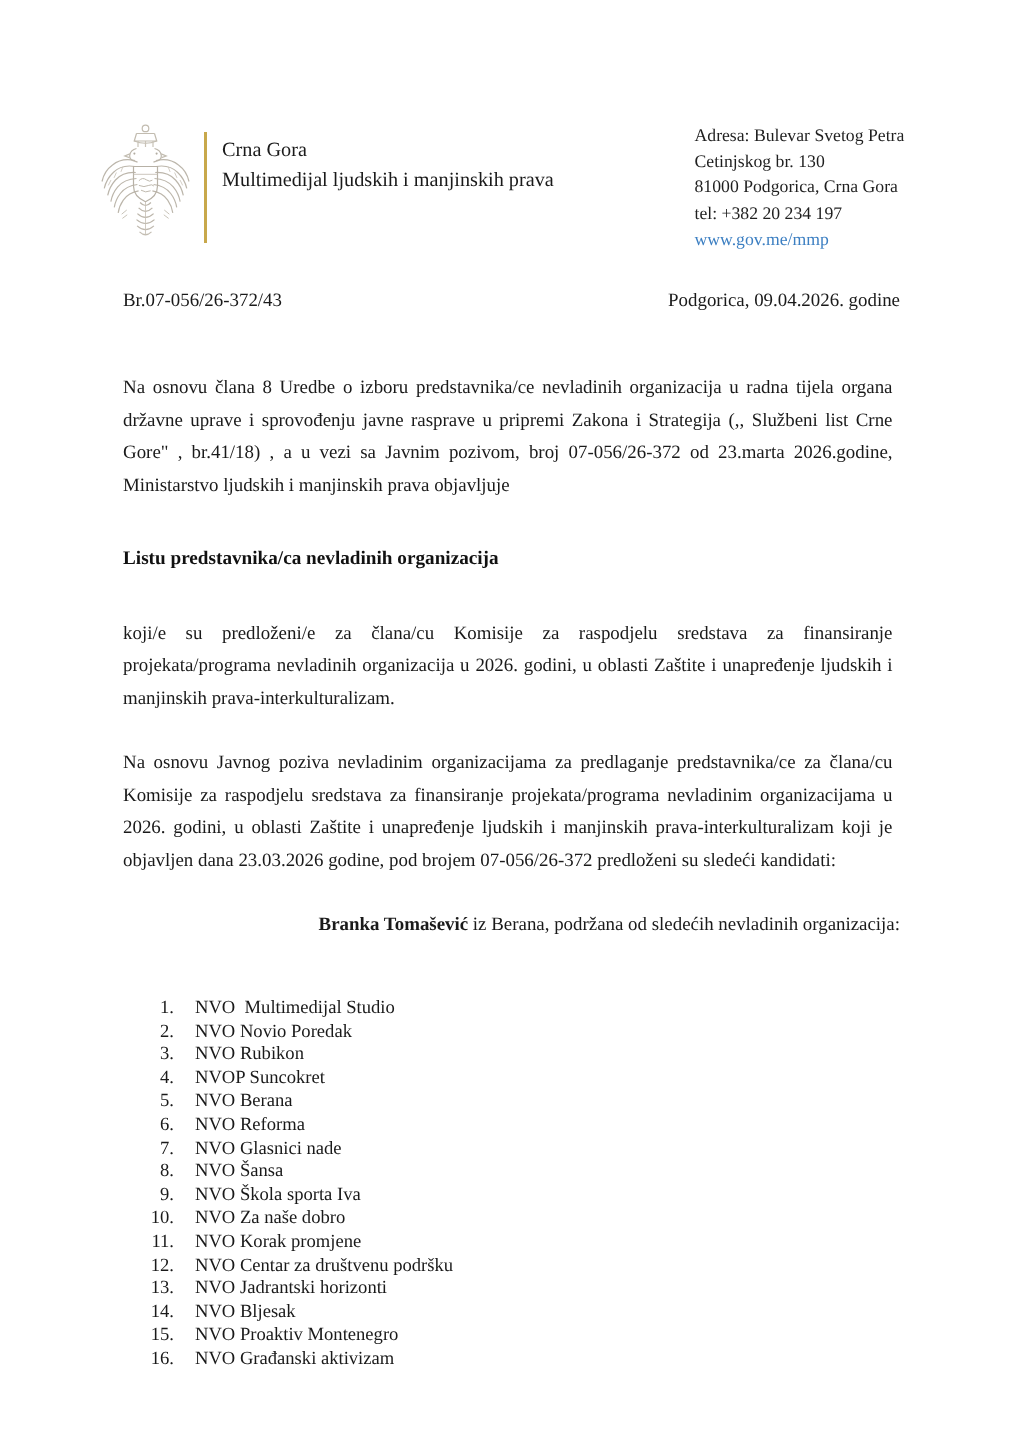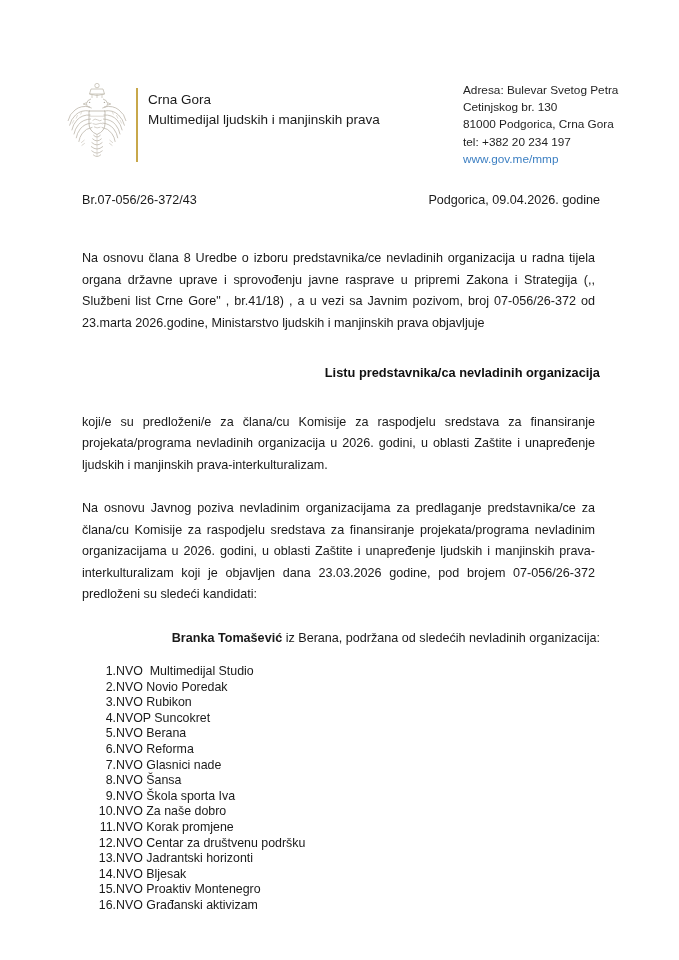--- a/index.html
+++ b/index.html
@@ -13,20 +13,21 @@
     position: relative;
     font-family: "Liberation Sans", sans-serif;
     color: #1a1a1a;
     overflow: hidden;
   }
 
   .page {
     position: absolute;
     inset: 0;
     background: #ffffff;
+    font-family: Liberation Serif, serif;
   }
 
   
   .letterhead {
     position: absolute;
     left: 0;
     top: 0;
     width: 679px;
     height: 175px;
   }
@@ -114,21 +115,21 @@
   }
 
   .spacer-28 { height: 28px; }
   .spacer-22 { height: 22px; }
 
   .doc-title {
     margin: 0;
     font-size: 12.8px;
     line-height: 21.5px;
     font-weight: bold;
-    text-align: right;
+    text-align: left;
     color: #111111;
   }
 
   .candidate-line {
     margin: 0;
     font-size: 12.6px;
     line-height: 21.5px;
     text-align: right;
     color: #1a1a1a;
   }
@@ -148,20 +149,21 @@
     font-size: 12.4px;
     line-height: 15.6px;
     color: #1a1a1a;
   }
   .nvo-num {
     width: 34px;
     text-align: right;
     flex: 0 0 34px;
   }
   .nvo-name {
+    margin-left: 14px;
     white-space: pre;
   }
 </style>
 </head>
 <body>
 
 <div class="page">
 
   <div class="letterhead">
 

